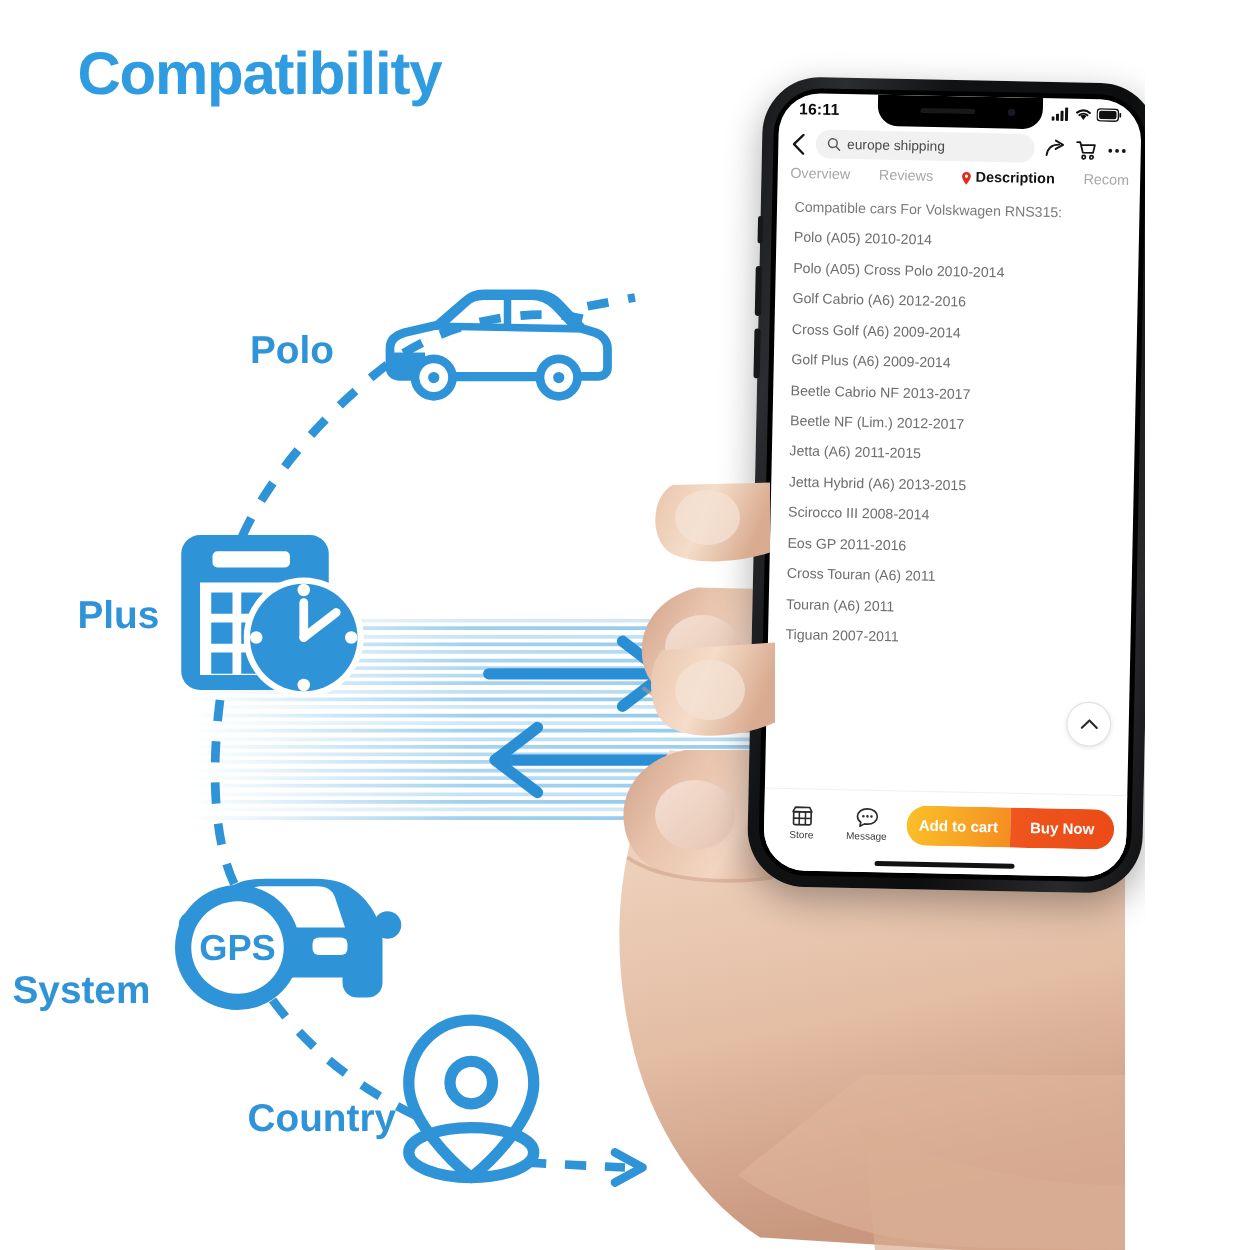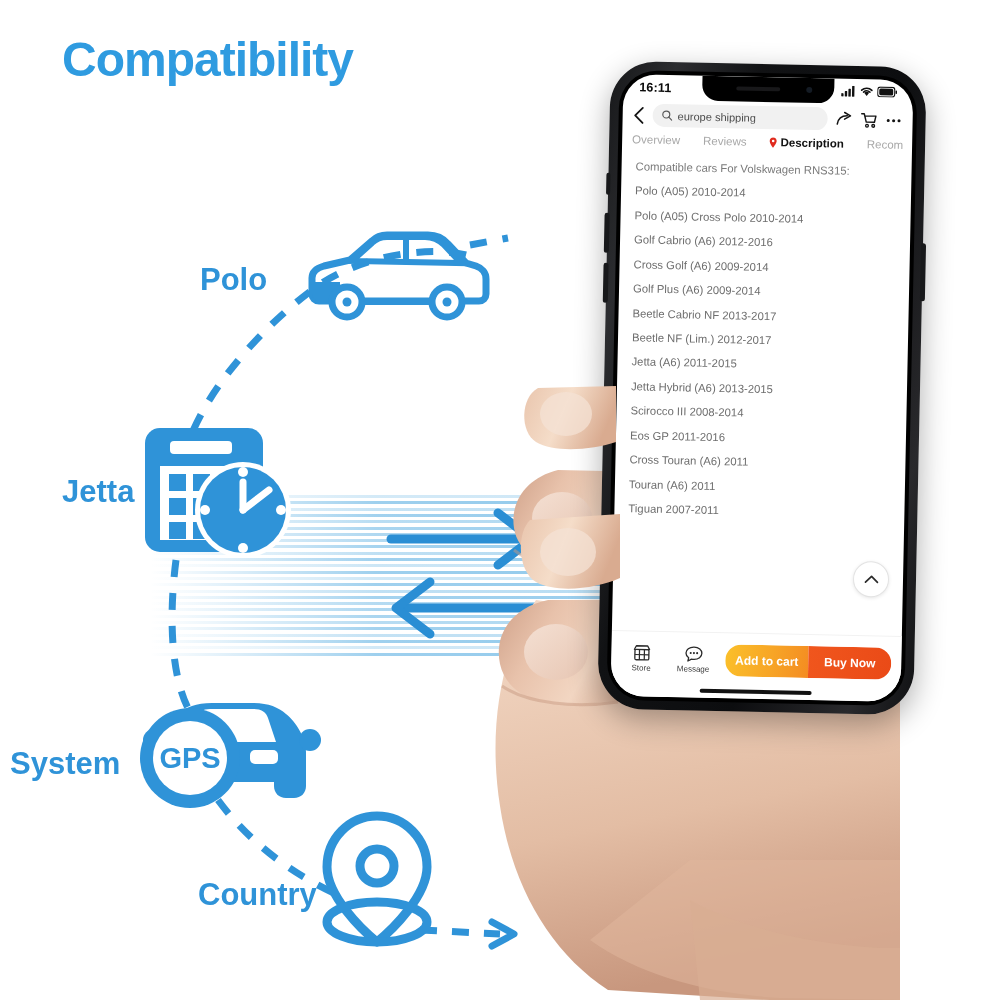--- a/index.html
+++ b/index.html
@@ -1,42 +1,42 @@
 <!DOCTYPE html>
 <html><head>
 <meta charset="utf-8">
 <style>
   html,body{margin:0;padding:0;}
   body{
     width:1000px;height:1000px;overflow:hidden;background:#ffffff;
     font-family:"Liberation Sans","DejaVu Sans",sans-serif;
     -webkit-font-smoothing:antialiased;
   }
-  #stage{position:relative;width:1000px;height:1000px;background:#fff;overflow:hidden;}
+  #stage{position:relative;width:916px;height:1000px;background:#fff;overflow:hidden;}
 
   
   .headline{
     position:absolute;left:62px;top:36px;
     font-size:48px;font-weight:bold;letter-spacing:-1px;
     color:#2f9be0;line-height:1;white-space:nowrap;
   }
   .subhead{
     position:absolute;left:62px;top:100px;
     font-size:27px;font-weight:bold;color:#161616;
     line-height:1;white-space:nowrap;
   }
 
   
   .diag-label{
     position:absolute;color:#2f93d8;font-weight:bold;
     font-size:31px;line-height:1;white-space:nowrap;
   }
   #label-model{left:200px;top:264px;}
   #label-year{left:62px;top:476px;}
-  #label-system{left:10px;top:748px;}
+  #label-system{left:10px;top:776px;}
   #label-country{left:198px;top:879px;}
 
   
   .layer{position:absolute;left:0;top:0;width:1000px;height:1000px;}
 
   
   #speedlines{position:absolute;left:150px;top:495px;width:470px;height:165px;
     overflow:hidden;pointer-events:none;}
   #speedlines .sl{
     position:absolute;height:3px;left:0;right:0;
@@ -257,21 +257,21 @@
       <line x1="391" y1="539" x2="525" y2="539"></line>
       <path d="M498 513 L 532 539 L 498 565"></path>
     </g>
     <g stroke="#2a8ed4" stroke-width="9" fill="none" stroke-linecap="round" stroke-linejoin="round">
       <line x1="404" y1="608" x2="537" y2="608"></line>
       <path d="M430 582 L 396 608 L 430 634"></path>
     </g>
   </svg>
 
   <div class="diag-label" id="label-model">Polo</div>
-  <div class="diag-label" id="label-year">Jetta</div>
+  <div class="diag-label" id="label-year">Plus</div>
   <div class="diag-label" id="label-system">System</div>
   <div class="diag-label" id="label-country">Country</div>
 
   <svg id="hand" viewBox="0 0 460 700">
     <defs>
       <linearGradient id="skin" x1="0" y1="0" x2="1" y2="0.4">
         <stop offset="0" stop-color="#cfa189"></stop>
         <stop offset=".35" stop-color="#e8c2ab"></stop>
         <stop offset=".72" stop-color="#f2d6c2"></stop>
         <stop offset="1" stop-color="#dcb49c"></stop>

